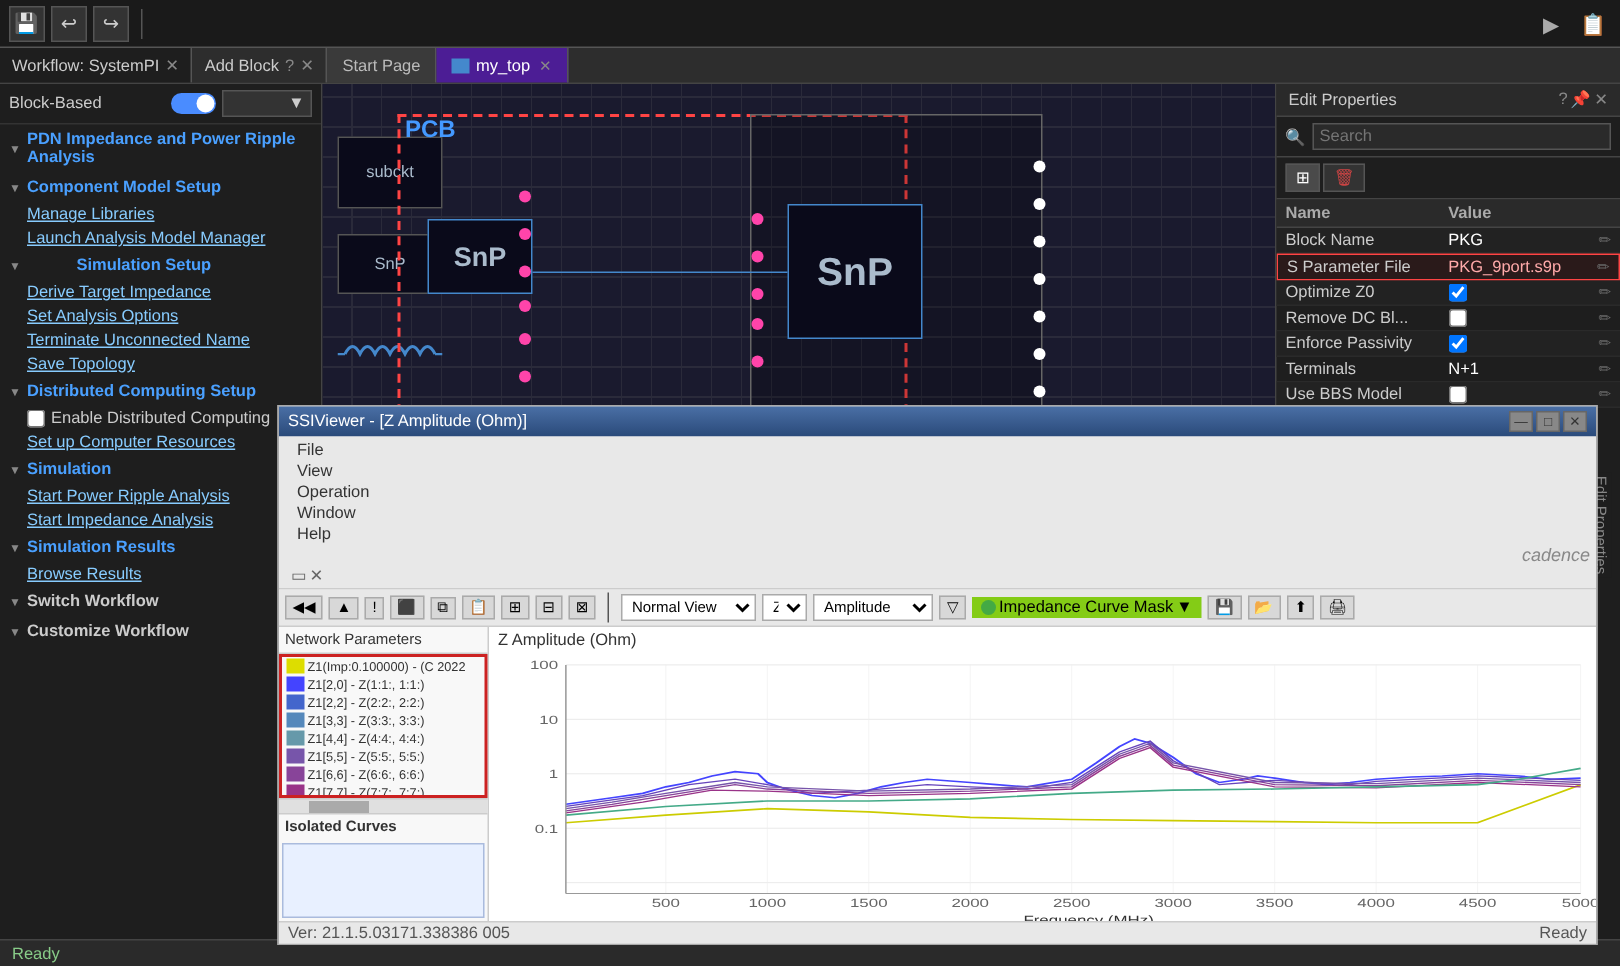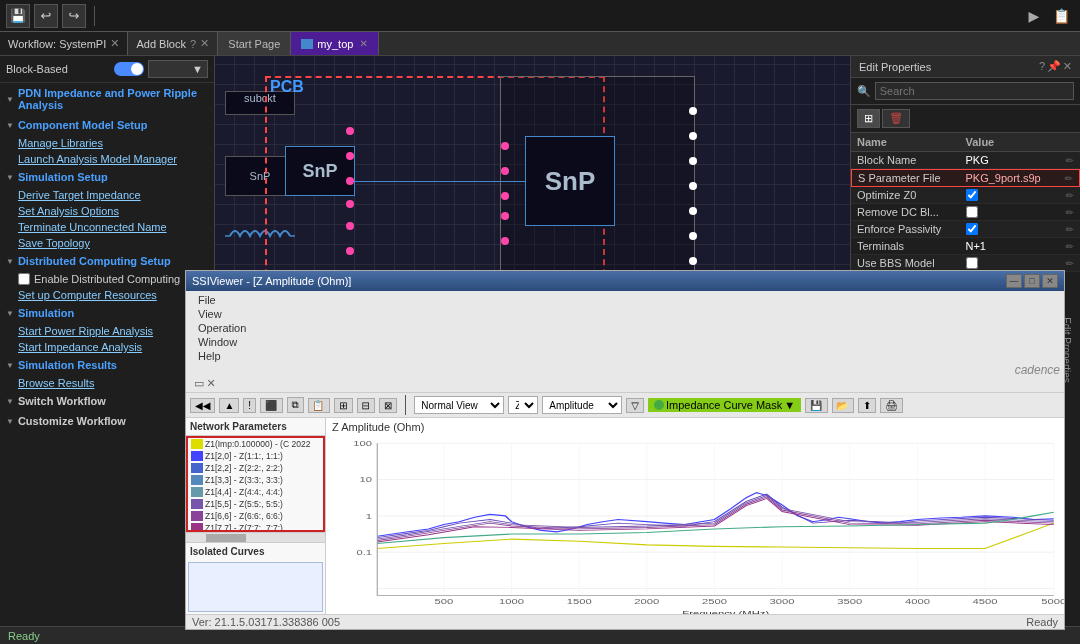--- a/index.html
+++ b/index.html
@@ -276,21 +276,21 @@
       display: flex; flex: 1; overflow: hidden;
     }
     .ssi-left-panel {
       width: 140px;
       background: #f8f8f8;
       border-right: 1px solid #ccc;
       display: flex; flex-direction: column;
     }
     .ssi-network-params {
       font-size: 10px;
-      font-weight: bold;
+      font-weight: normal;
       padding: 3px 4px;
       border-bottom: 1px solid #ccc;
       color: #333;
     }
     .ssi-param-list {
       flex: 1;
       overflow-y: auto;
       border: 2px solid #cc2222;
     }
     .ssi-param-item {
@@ -349,24 +349,24 @@
       display: flex; align-items: center;
       padding: 0 8px;
       color: #aaa; font-size: 11px;
     }
     .status-ready { color: #88cc88; }
 
     
     .subckt-block {
       position: absolute;
       left: 10px; top: 35px;
-      width: 70px; height: 24px;
+      width: 70px; height: 48px;
       background: #0a0a1a;
       border: 1px solid #555;
-      display: flex; justify-content: center;
+      display: flex; align-items: center; justify-content: center;
       color: #aabbcc; font-size: 10px;
     }
     
     .snp-small-block {
       position: absolute;
       left: 10px; top: 100px;
       width: 70px; height: 40px;
       background: #0a0a1a;
       border: 1px solid #555;
       display: flex; align-items: center; justify-content: center;
@@ -430,21 +430,21 @@
       <span style="color:#4aa0ff;font-weight:bold;">PDN Impedance and Power Ripple Analysis</span>
     </div>
 
     <div class="sidebar-section-header">
       <span style="color:#4aa0ff;">Component Model Setup</span>
     </div>
     <div class="sidebar-item">Manage Libraries</div>
     <div class="sidebar-item">Launch Analysis Model Manager</div>
 
     <div class="sidebar-section-header">
-      <span style="color:#4aa0ff;">Simulation Setup</span>
+      <span style="color:#4aa0ff;margin-left:33px;">Simulation Setup</span>
     </div>
     <div class="sidebar-item">Derive Target Impedance</div>
     <div class="sidebar-item">Set Analysis Options</div>
     <div class="sidebar-item">Terminate Unconnected Name</div>
     <div class="sidebar-item">Save Topology</div>
 
     <div class="sidebar-section-header">
       <span style="color:#4aa0ff;">Distributed Computing Setup</span>
     </div>
     <div class="sidebar-checkbox-item">

